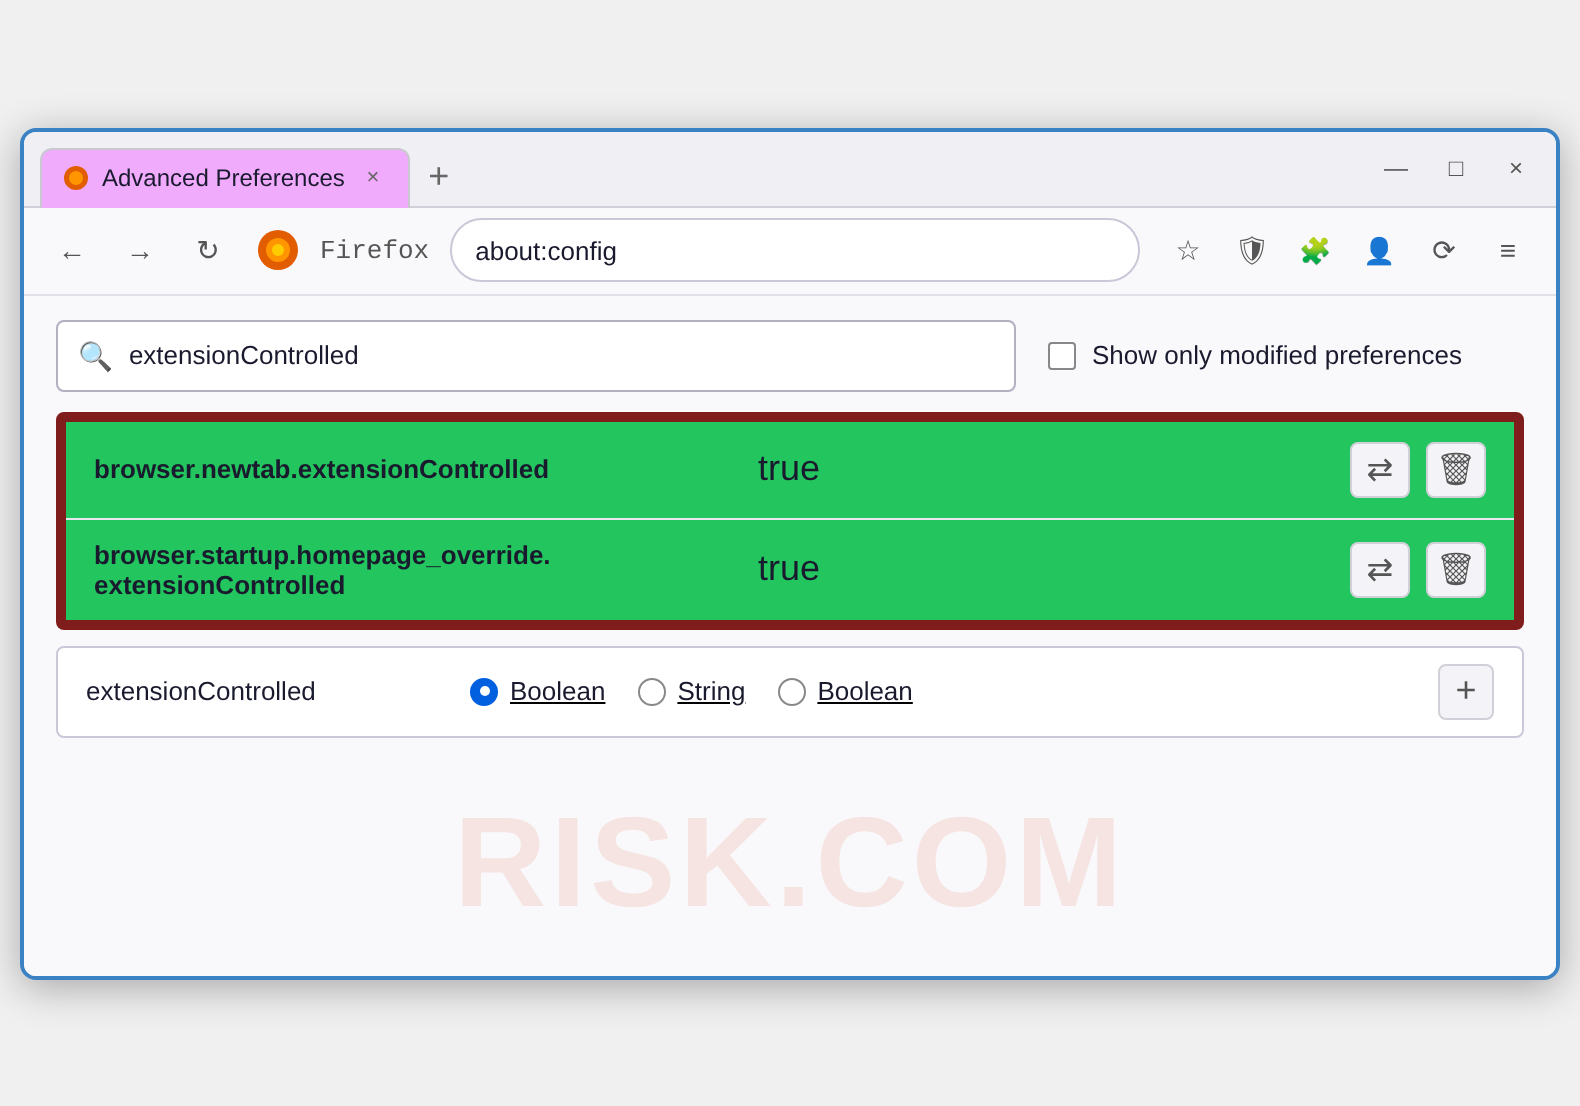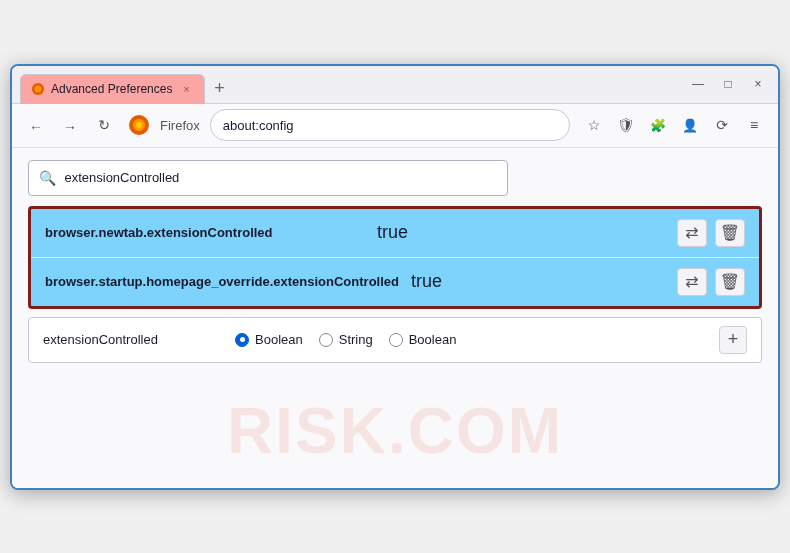--- a/index.html
+++ b/index.html
@@ -38,21 +38,21 @@
     .tab-area {
       display: flex;
       align-items: flex-end;
       flex: 1;
       height: 100%;
     }
 
     .tab {
       display: flex;
       align-items: center;
-      background: #fca5a5;
+      background: #f0abfc;
       border: 1px solid #c8c8d0;
       border-bottom: none;
       border-radius: 6px 6px 0 0;
       padding: 0 10px;
       height: 30px;
       gap: 6px;
       font-size: 12px;
       color: #1a1a2e;
       min-width: 160px;
       position: relative;
@@ -251,23 +251,23 @@
       border-radius: 2px;
     }
 
     .show-modified-text {
       font-size: 13px;
       color: #1a1a2e;
     }
 
     
     .results-table {
-      border: 3px solid #7f1d1d;
-      border-radius: 4px;
-      background: #7dd3fc;
+      border: 5px solid #7f1d1d;
+      border-radius: 4px;
+      background: #22c55e;
       margin-bottom: 8px;
       overflow: hidden;
     }
 
     .pref-row {
       display: flex;
       align-items: center;
       padding: 10px 14px;
       border-bottom: 1px solid #e8e8f0;
       gap: 12px;
@@ -280,21 +280,21 @@
     .pref-name {
       font-size: 13px;
       font-weight: 700;
       color: #1a1a2e;
       flex: 0 0 auto;
       min-width: 320px;
     }
 
     .pref-name-multi {
       display: flex;
-      align-items: center;
+      flex-direction: column;
     }
 
     .pref-value {
       font-size: 18px;
       color: #1a1a2e;
       font-weight: 400;
       flex: 1;
     }
 
     .pref-actions {
@@ -333,20 +333,21 @@
       font-size: 13px;
       color: #1a1a2e;
       min-width: 180px;
     }
 
     .radio-group {
       display: flex;
       align-items: center;
       gap: 16px;
       flex: 1;
+      text-decoration: underline;
     }
 
     .radio-item {
       display: flex;
       align-items: center;
       gap: 6px;
       cursor: pointer;
     }
 
     .radio-circle {
@@ -431,21 +432,21 @@
       <span>↻</span>
     </div>
 
     <div class="firefox-icon">
       <svg width="22" height="22" viewBox="0 0 22 22">
         <circle cx="11" cy="11" r="10" fill="#e25c00"></circle>
         <circle cx="11" cy="11" r="6" fill="#ff9500"></circle>
         <circle cx="11" cy="11" r="3" fill="#ffcc00"></circle>
       </svg>
     </div>
-    <span style="font-size:13px;color:#555;margin-right:4px;">Firefox</span>
+    <span style="font-size:13px;color:#555;margin-right:4px;font-family:Liberation Mono, monospace;">Firefox</span>
 
     <div class="address-bar">
       <span class="address-text">about:config</span>
     </div>
 
     <div class="nav-icons">
       <div class="nav-icon-btn">
         <span>☆</span>
       </div>
       <div class="nav-icon-btn">
@@ -467,20 +468,24 @@
   </div>
 
   <div class="main-content">
 
     <div class="watermark">RISK.COM</div>
 
     <div class="search-row">
       <div class="search-box">
         <span class="search-icon-svg">🔍</span>
         <span class="search-input-text">extensionControlled</span>
+      </div>
+      <div class="show-modified-area">
+        <div class="checkbox-box"></div>
+        <span class="show-modified-text">Show only modified preferences</span>
       </div>
     </div>
 
     <div class="results-table">
 
       <div class="pref-row">
         <span class="pref-name">browser.newtab.extensionControlled</span>
         <span class="pref-value">true</span>
         <div class="pref-actions">
           <div class="action-btn">

